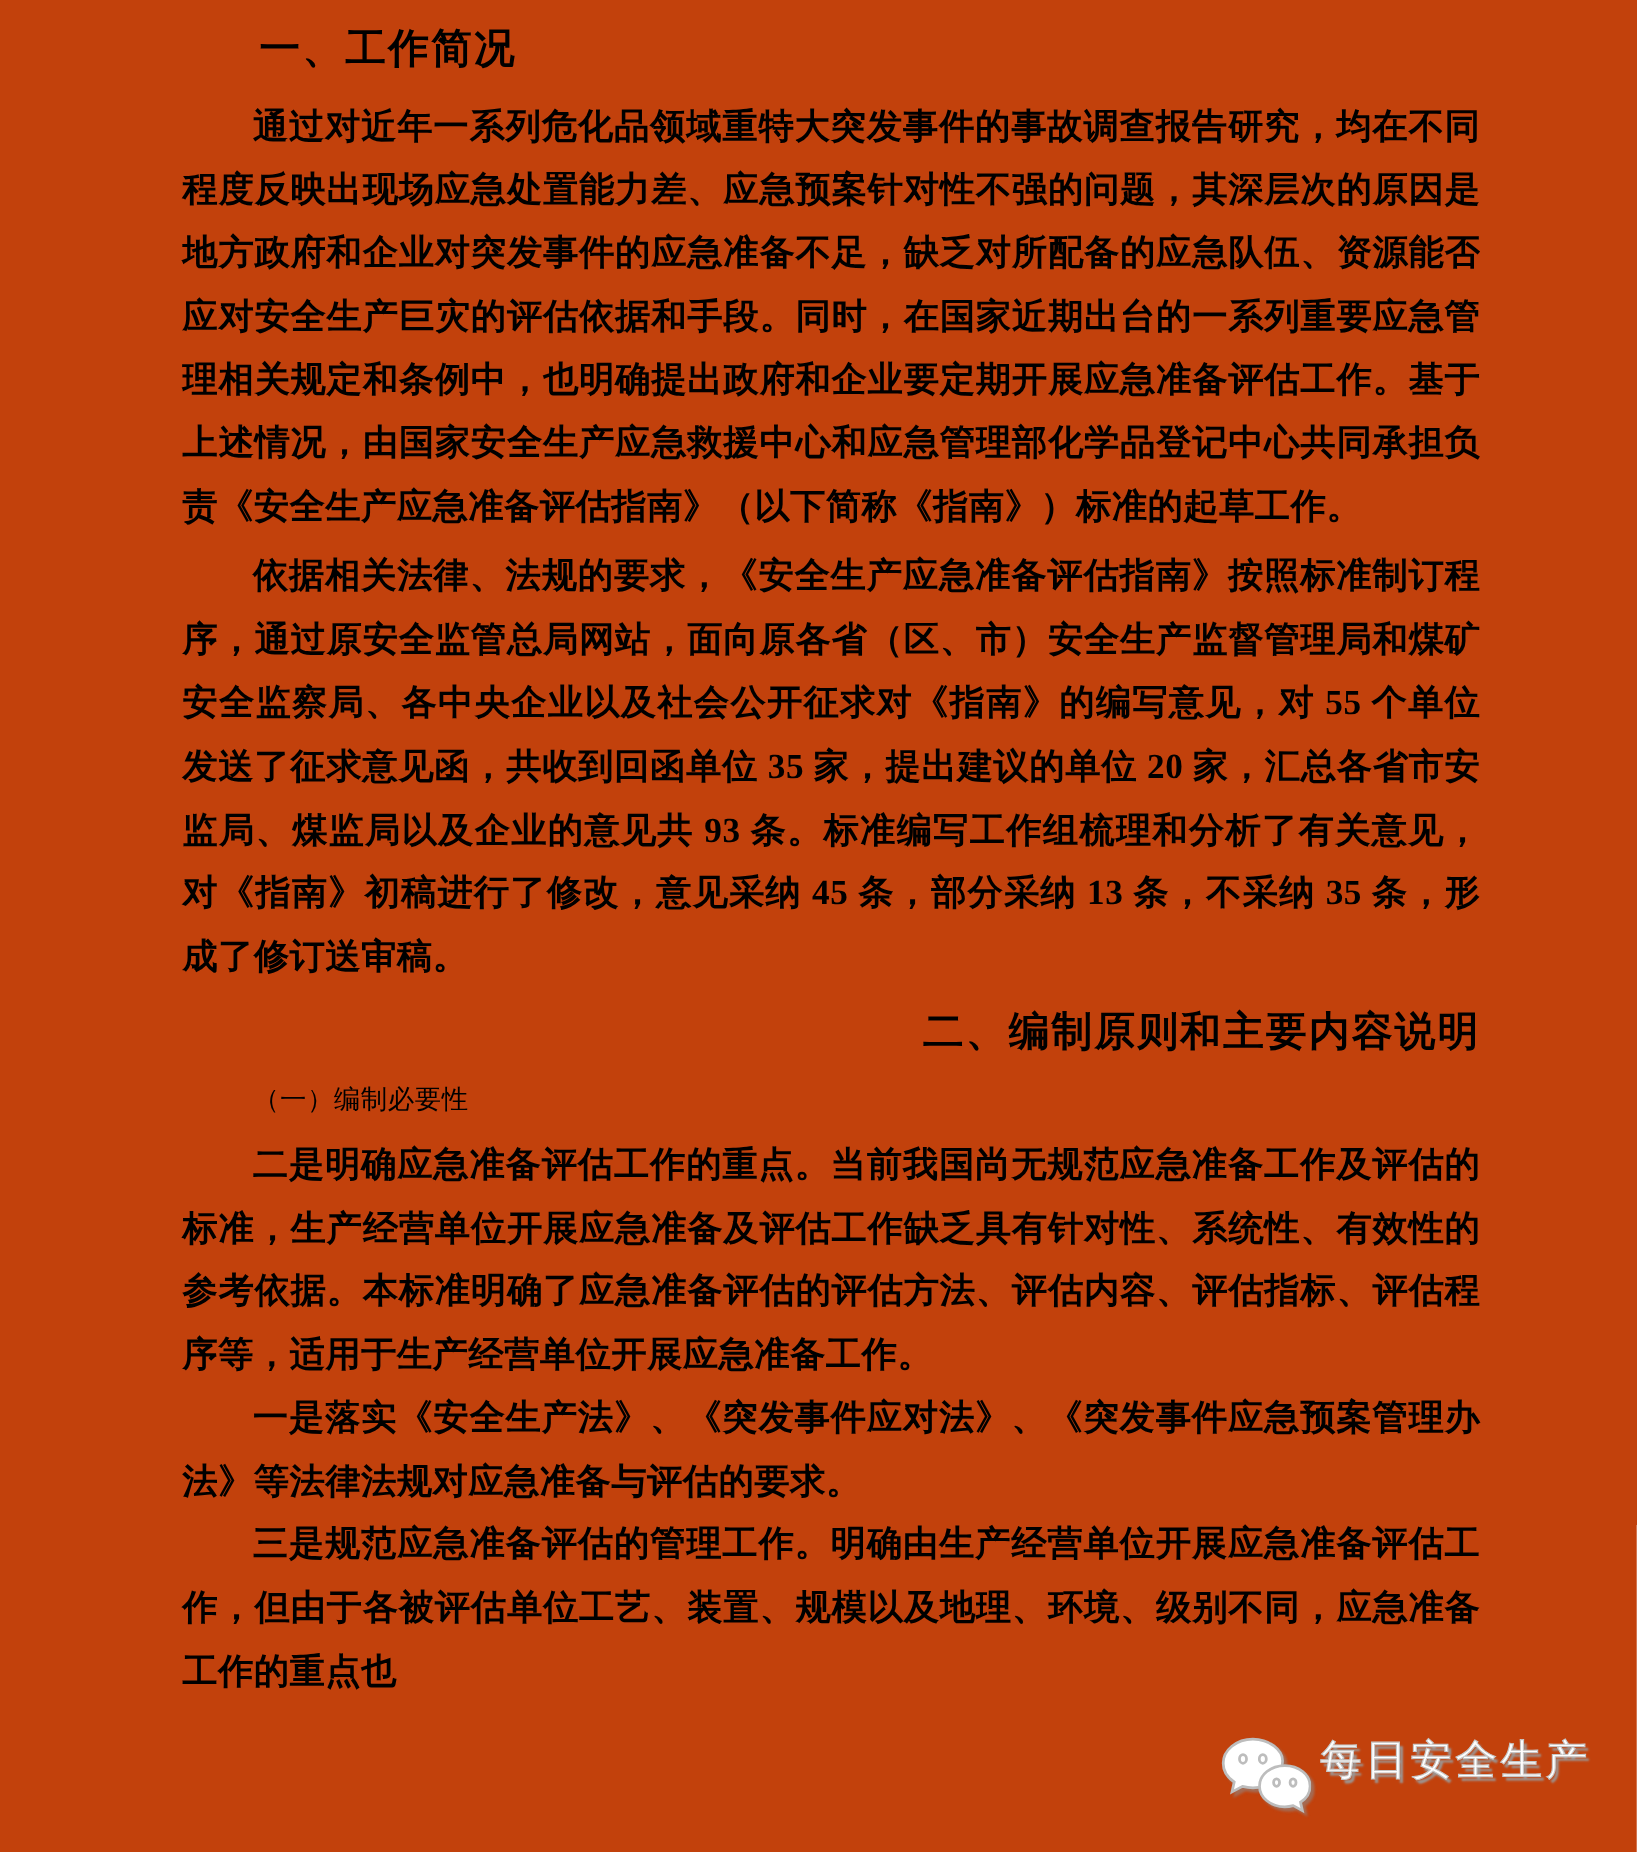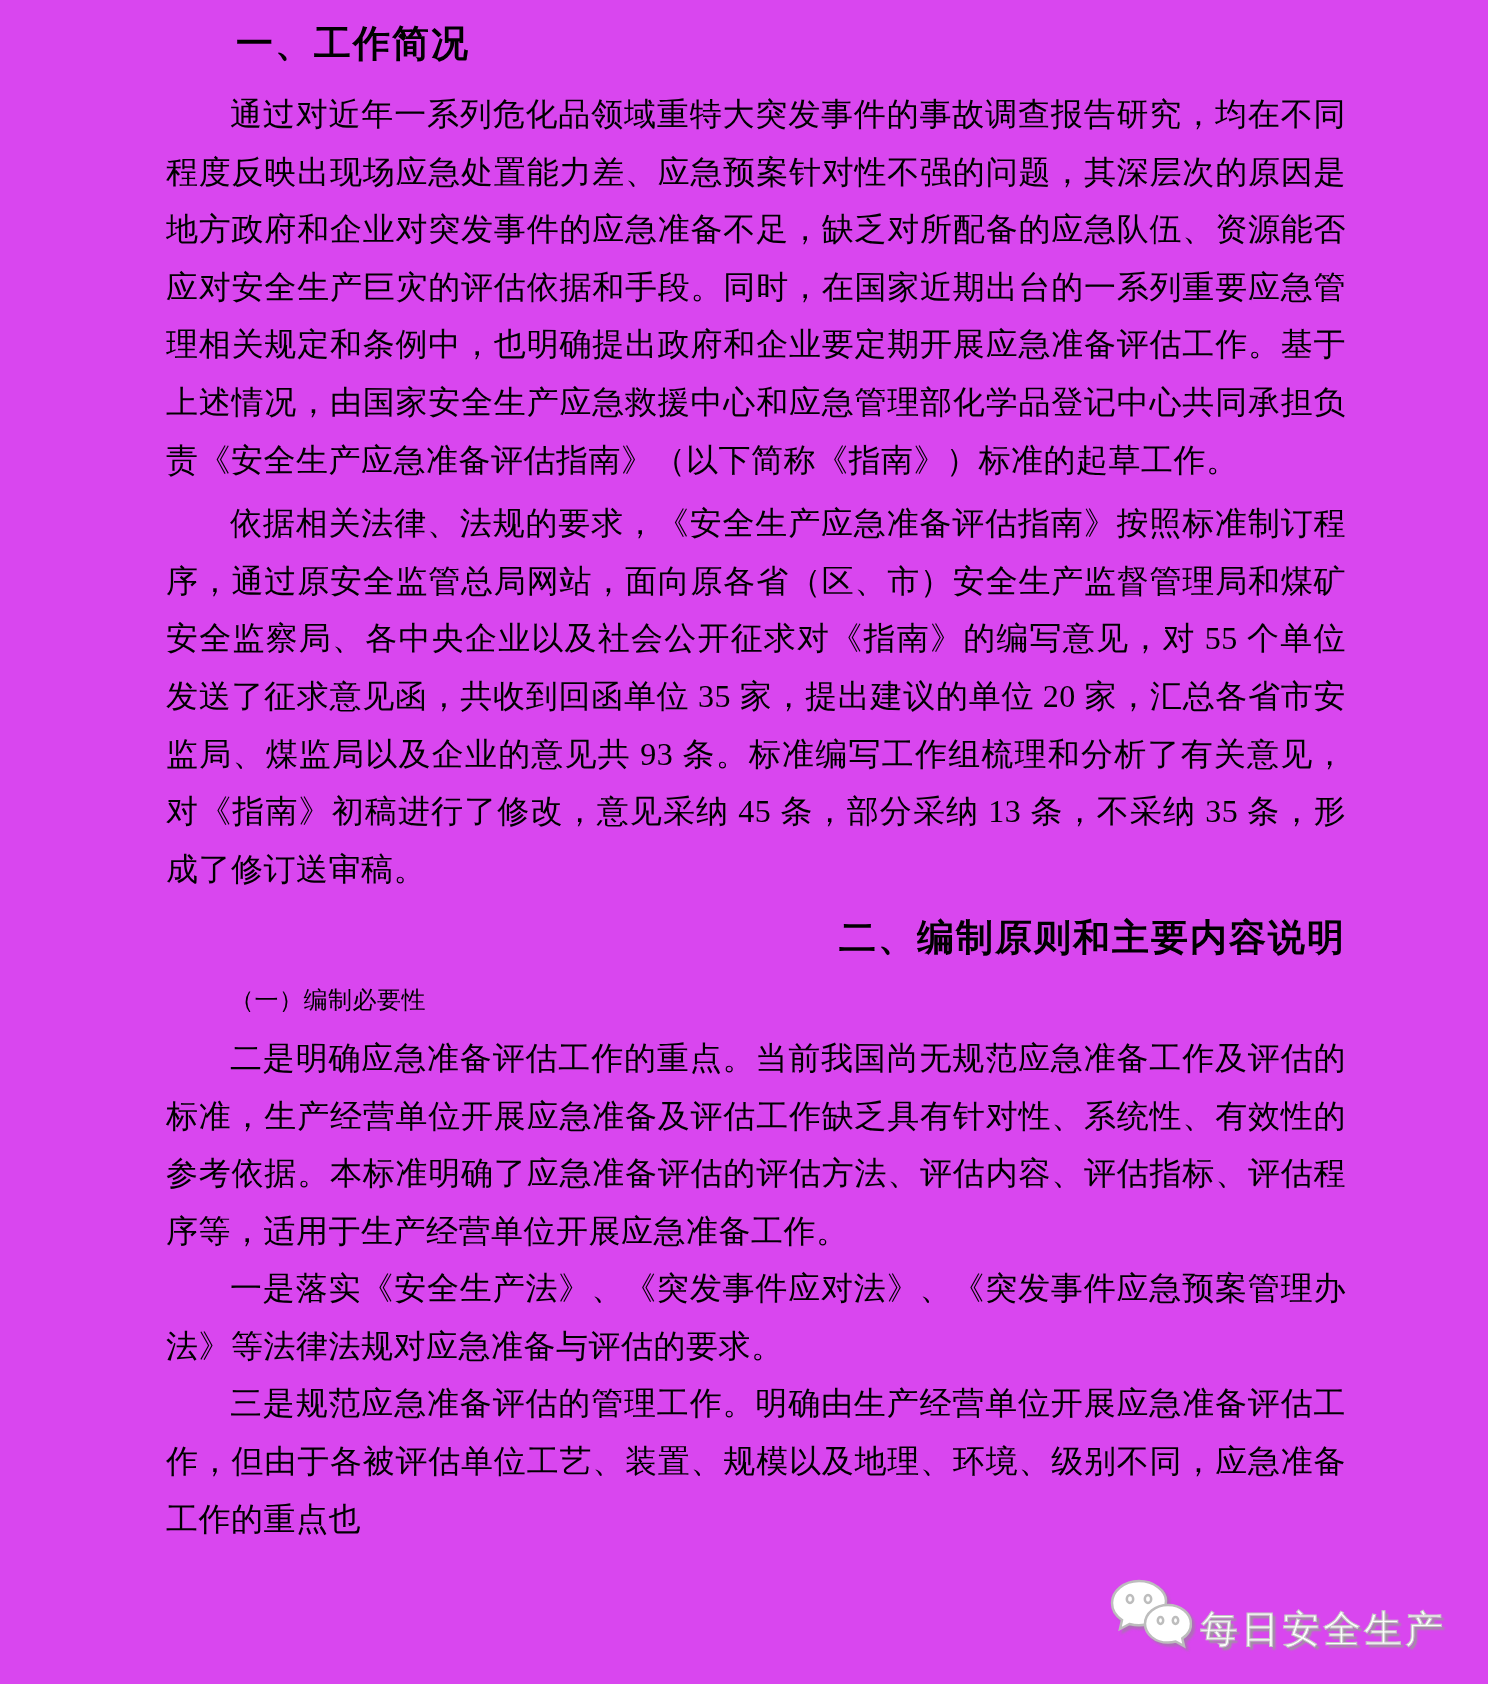--- a/index.html
+++ b/index.html
@@ -8,21 +8,21 @@
     background: #ffffff;
     overflow: hidden;
     position: relative;
     font-family: "Liberation Serif", "DejaVu Serif", serif;
     color: #000000;
   }
   .page {
     position: absolute;
     left: 0; top: 0;
     width: 1488px; height: 1684px;
-    background: #d946ef;
+    background: #c2410c;
   }
   .doc {
     position: absolute;
     left: 166px; top: 12px;
     width: 1180px;
   }
   .sec-heading {
     font-family: "Liberation Sans", "DejaVu Sans", sans-serif;
     font-weight: bold;
     font-size: 37px;
@@ -35,36 +35,37 @@
   .h1-block { margin-top: 8px; margin-bottom: 18px; }
   .h2-block { margin-top: 16px; margin-bottom: 10px; text-align: right; }
   .para {
     font-size: 32px;
     line-height: 57.6px;
     letter-spacing: 0.5px;
     text-align: justify;
     text-indent: 64px;
     margin: 0;
     color: #000000;
+    font-weight: bold;
   }
   .para.gap-top { margin-top: 6px; }
   .subheading {
     font-size: 24px;
     line-height: 57.6px;
     letter-spacing: 0.5px;
     text-indent: 64px;
     margin: 0;
     color: #000000;
     white-space: nowrap;
   }
   .watermark {
     position: absolute;
     left: 1106px; top: 1575px;
     display: flex;
-    align-items: flex-end;
+    align-items: flex-start;
     gap: 8px;
     pointer-events: none;
   }
   .wm-icon {
     filter: drop-shadow(3px 3px 1px rgba(140,140,140,0.55));
   }
   .wm-text {
     font-family: "Liberation Sans", "DejaVu Sans", sans-serif;
     font-size: 38px;
     letter-spacing: 3px;

